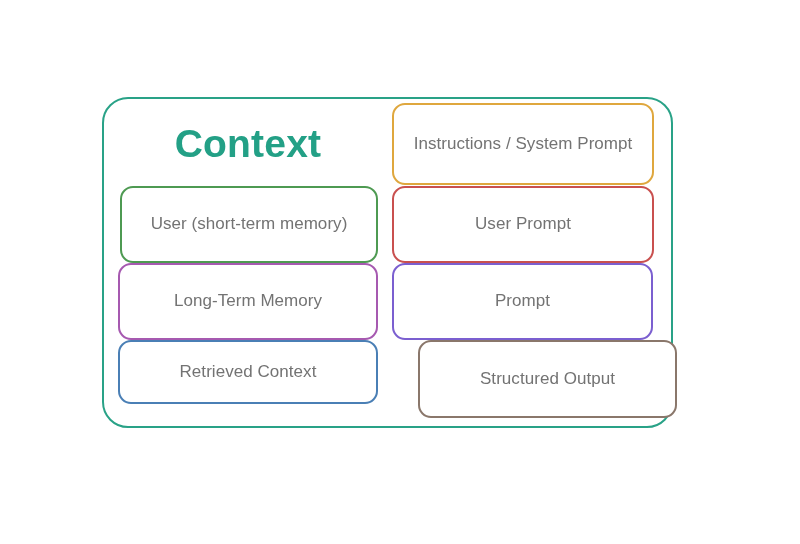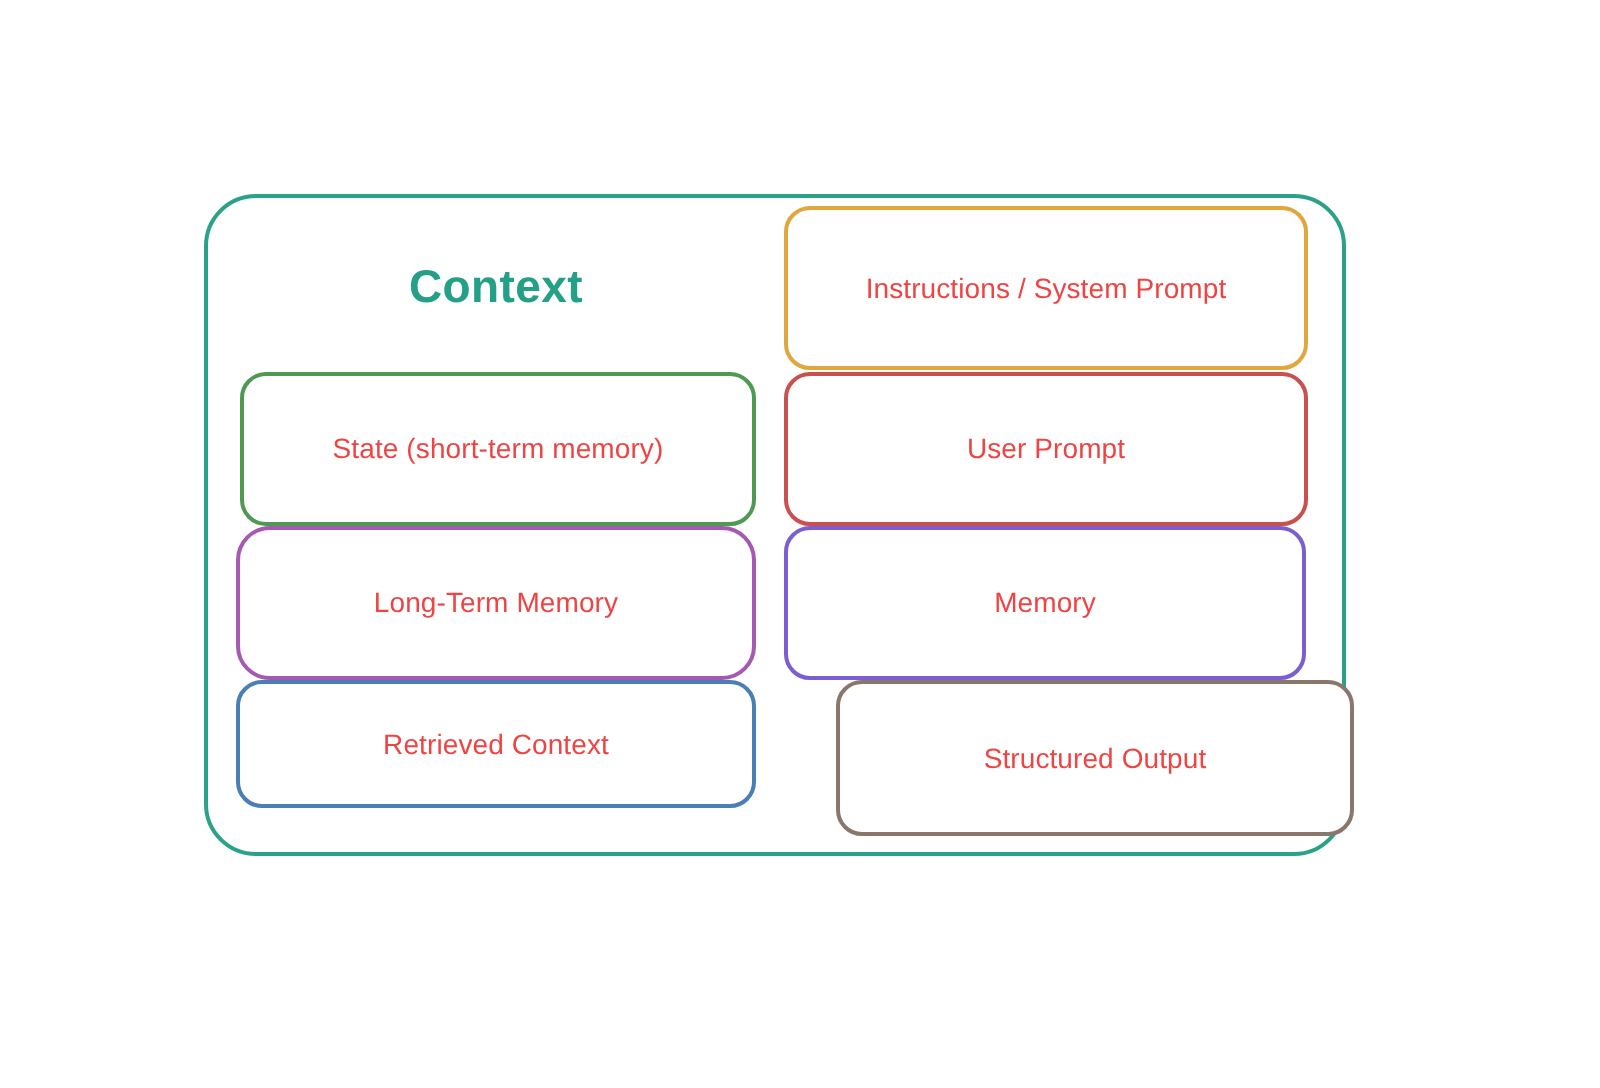--- a/index.html
+++ b/index.html
@@ -37,84 +37,84 @@
   .context-title {
     position: absolute;
     left: 119px;
     top: 112px;
     width: 258px;
     height: 62px;
     display: flex;
     align-items: center;
     justify-content: center;
     color: #23a086;
-    font-size: 23px;
+    font-size: 39px;
     font-weight: 600;
     letter-spacing: 0.2px;
     line-height: 1;
     white-space: nowrap;
   }
 
   
   .node {
     position: absolute;
     box-sizing: border-box;
     background: #ffffff;
     border-style: solid;
     border-width: 2px;
     border-radius: 13px;
     display: flex;
     align-items: center;
     justify-content: center;
     text-align: center;
   }
   .node-label {
-    color: #ef4444;
-    font-size: 14px;
+    color: #737373;
+    font-size: 17px;
     line-height: 1.2;
     letter-spacing: 0.05px;
     white-space: nowrap;
   }
 
   
   .n-instructions  { top: 103px; height: 82px; left: 392px; width: 262px; }
   .n-state         { top: 186px; height: 77px; left: 120px; width: 258px; }
   .n-userprompt    { top: 186px; height: 77px; left: 392px; width: 262px; justify-content: center; }
-  .n-ltm           { top: 263px; height: 77px; left: 118px; width: 260px; border-radius: 17px; }
+  .n-ltm           { top: 263px; height: 77px; left: 118px; width: 260px; }
   .n-tools         { top: 263px; height: 77px; left: 392px; width: 261px; }
   .n-retrieved     { top: 340px; height: 64px; left: 118px; width: 260px; }
   .n-structured    { top: 340px; height: 78px; left: 394px; width: 259px; margin-left: 24px; }
 </style>
 </head>
 <body>
 
 <div id="canvas">
 
   <div class="context-frame" style="border-color: rgb(41, 162, 135);"></div>
 
   <div class="context-title" style="color: rgb(35, 160, 134);">Context</div>
 
   <div class="node n-instructions" style="border-color: rgb(223, 167, 62);">
     <span class="node-label">Instructions / System Prompt</span>
   </div>
 
   <div class="node n-state" style="border-color: rgb(78, 154, 82);">
-    <span class="node-label">State (short-term memory)</span>
+    <span class="node-label">User (short-term memory)</span>
   </div>
 
   <div class="node n-userprompt" style="border-color: rgb(201, 80, 79);">
     <span class="node-label">User Prompt</span>
   </div>
 
   <div class="node n-ltm" style="border-color: rgb(166, 89, 176);">
     <span class="node-label">Long-Term Memory</span>
   </div>
 
   <div class="node n-tools" style="border-color: rgb(123, 95, 208);">
-    <span class="node-label">Memory</span>
+    <span class="node-label">Prompt</span>
   </div>
 
   <div class="node n-retrieved" style="border-color: rgb(74, 127, 181);">
     <span class="node-label">Retrieved Context</span>
   </div>
 
   <div class="node n-structured" style="border-color: rgb(138, 119, 107);">
     <span class="node-label">Structured Output</span>
   </div>
 

